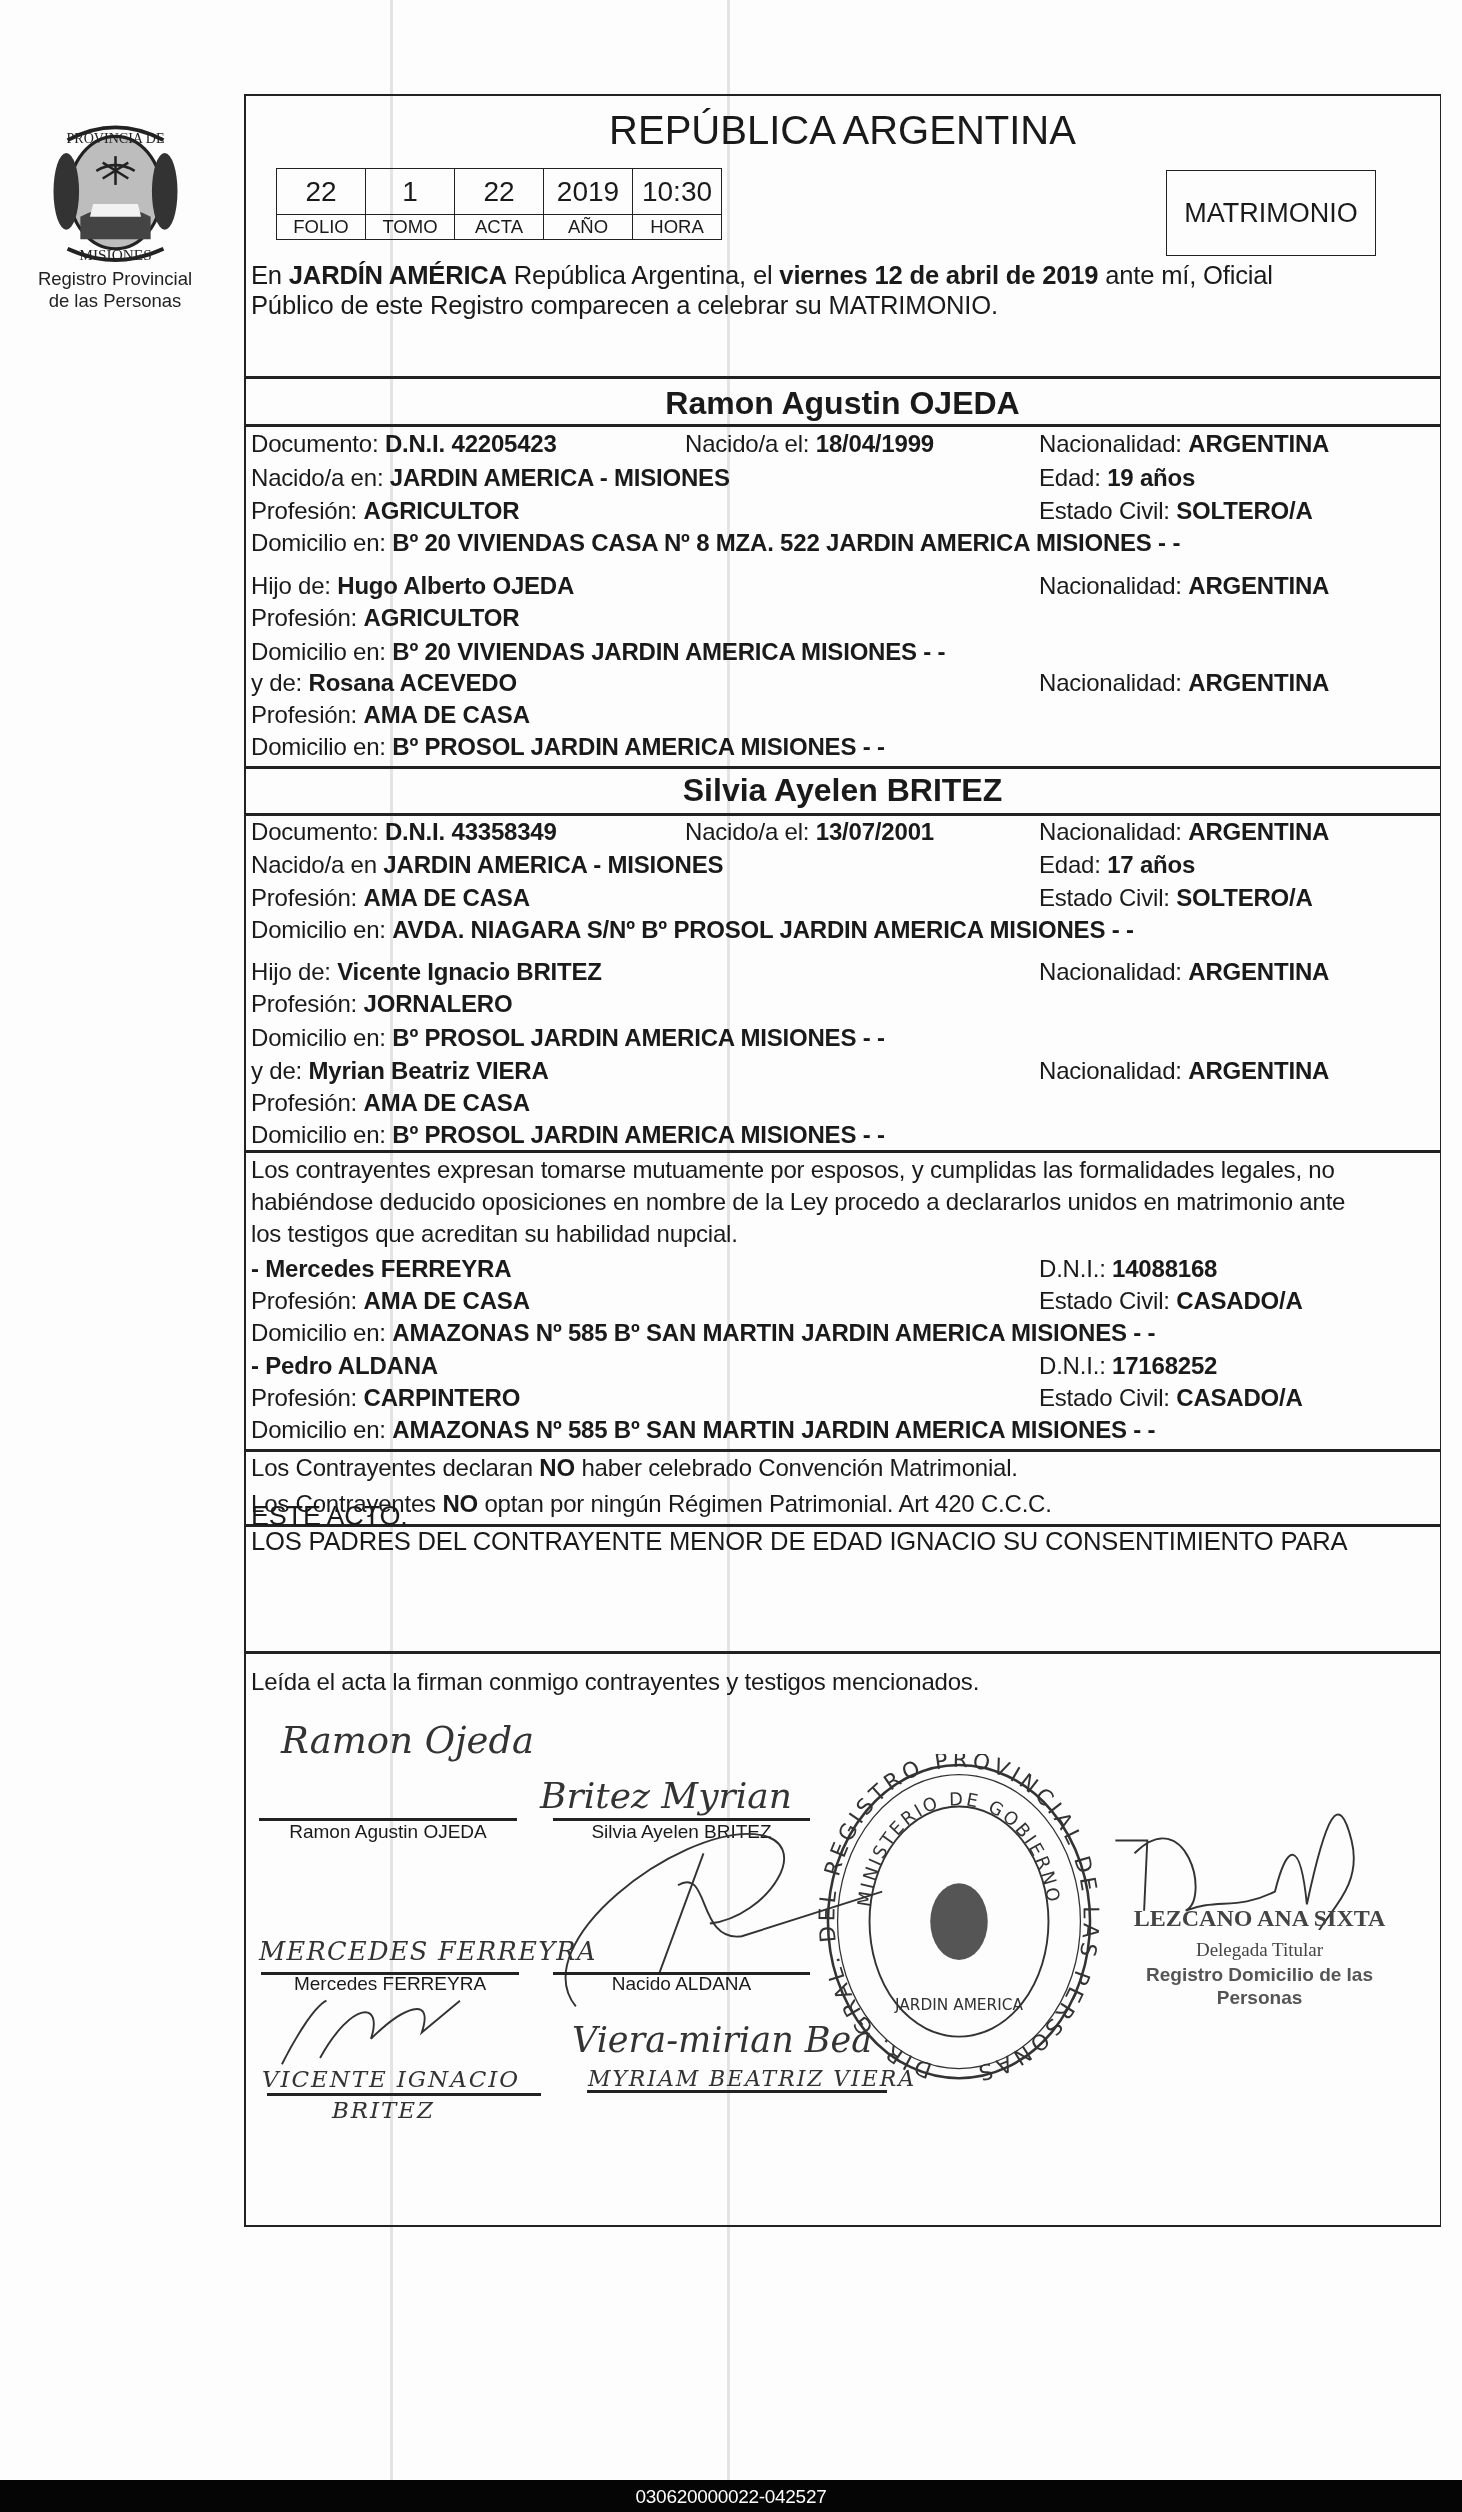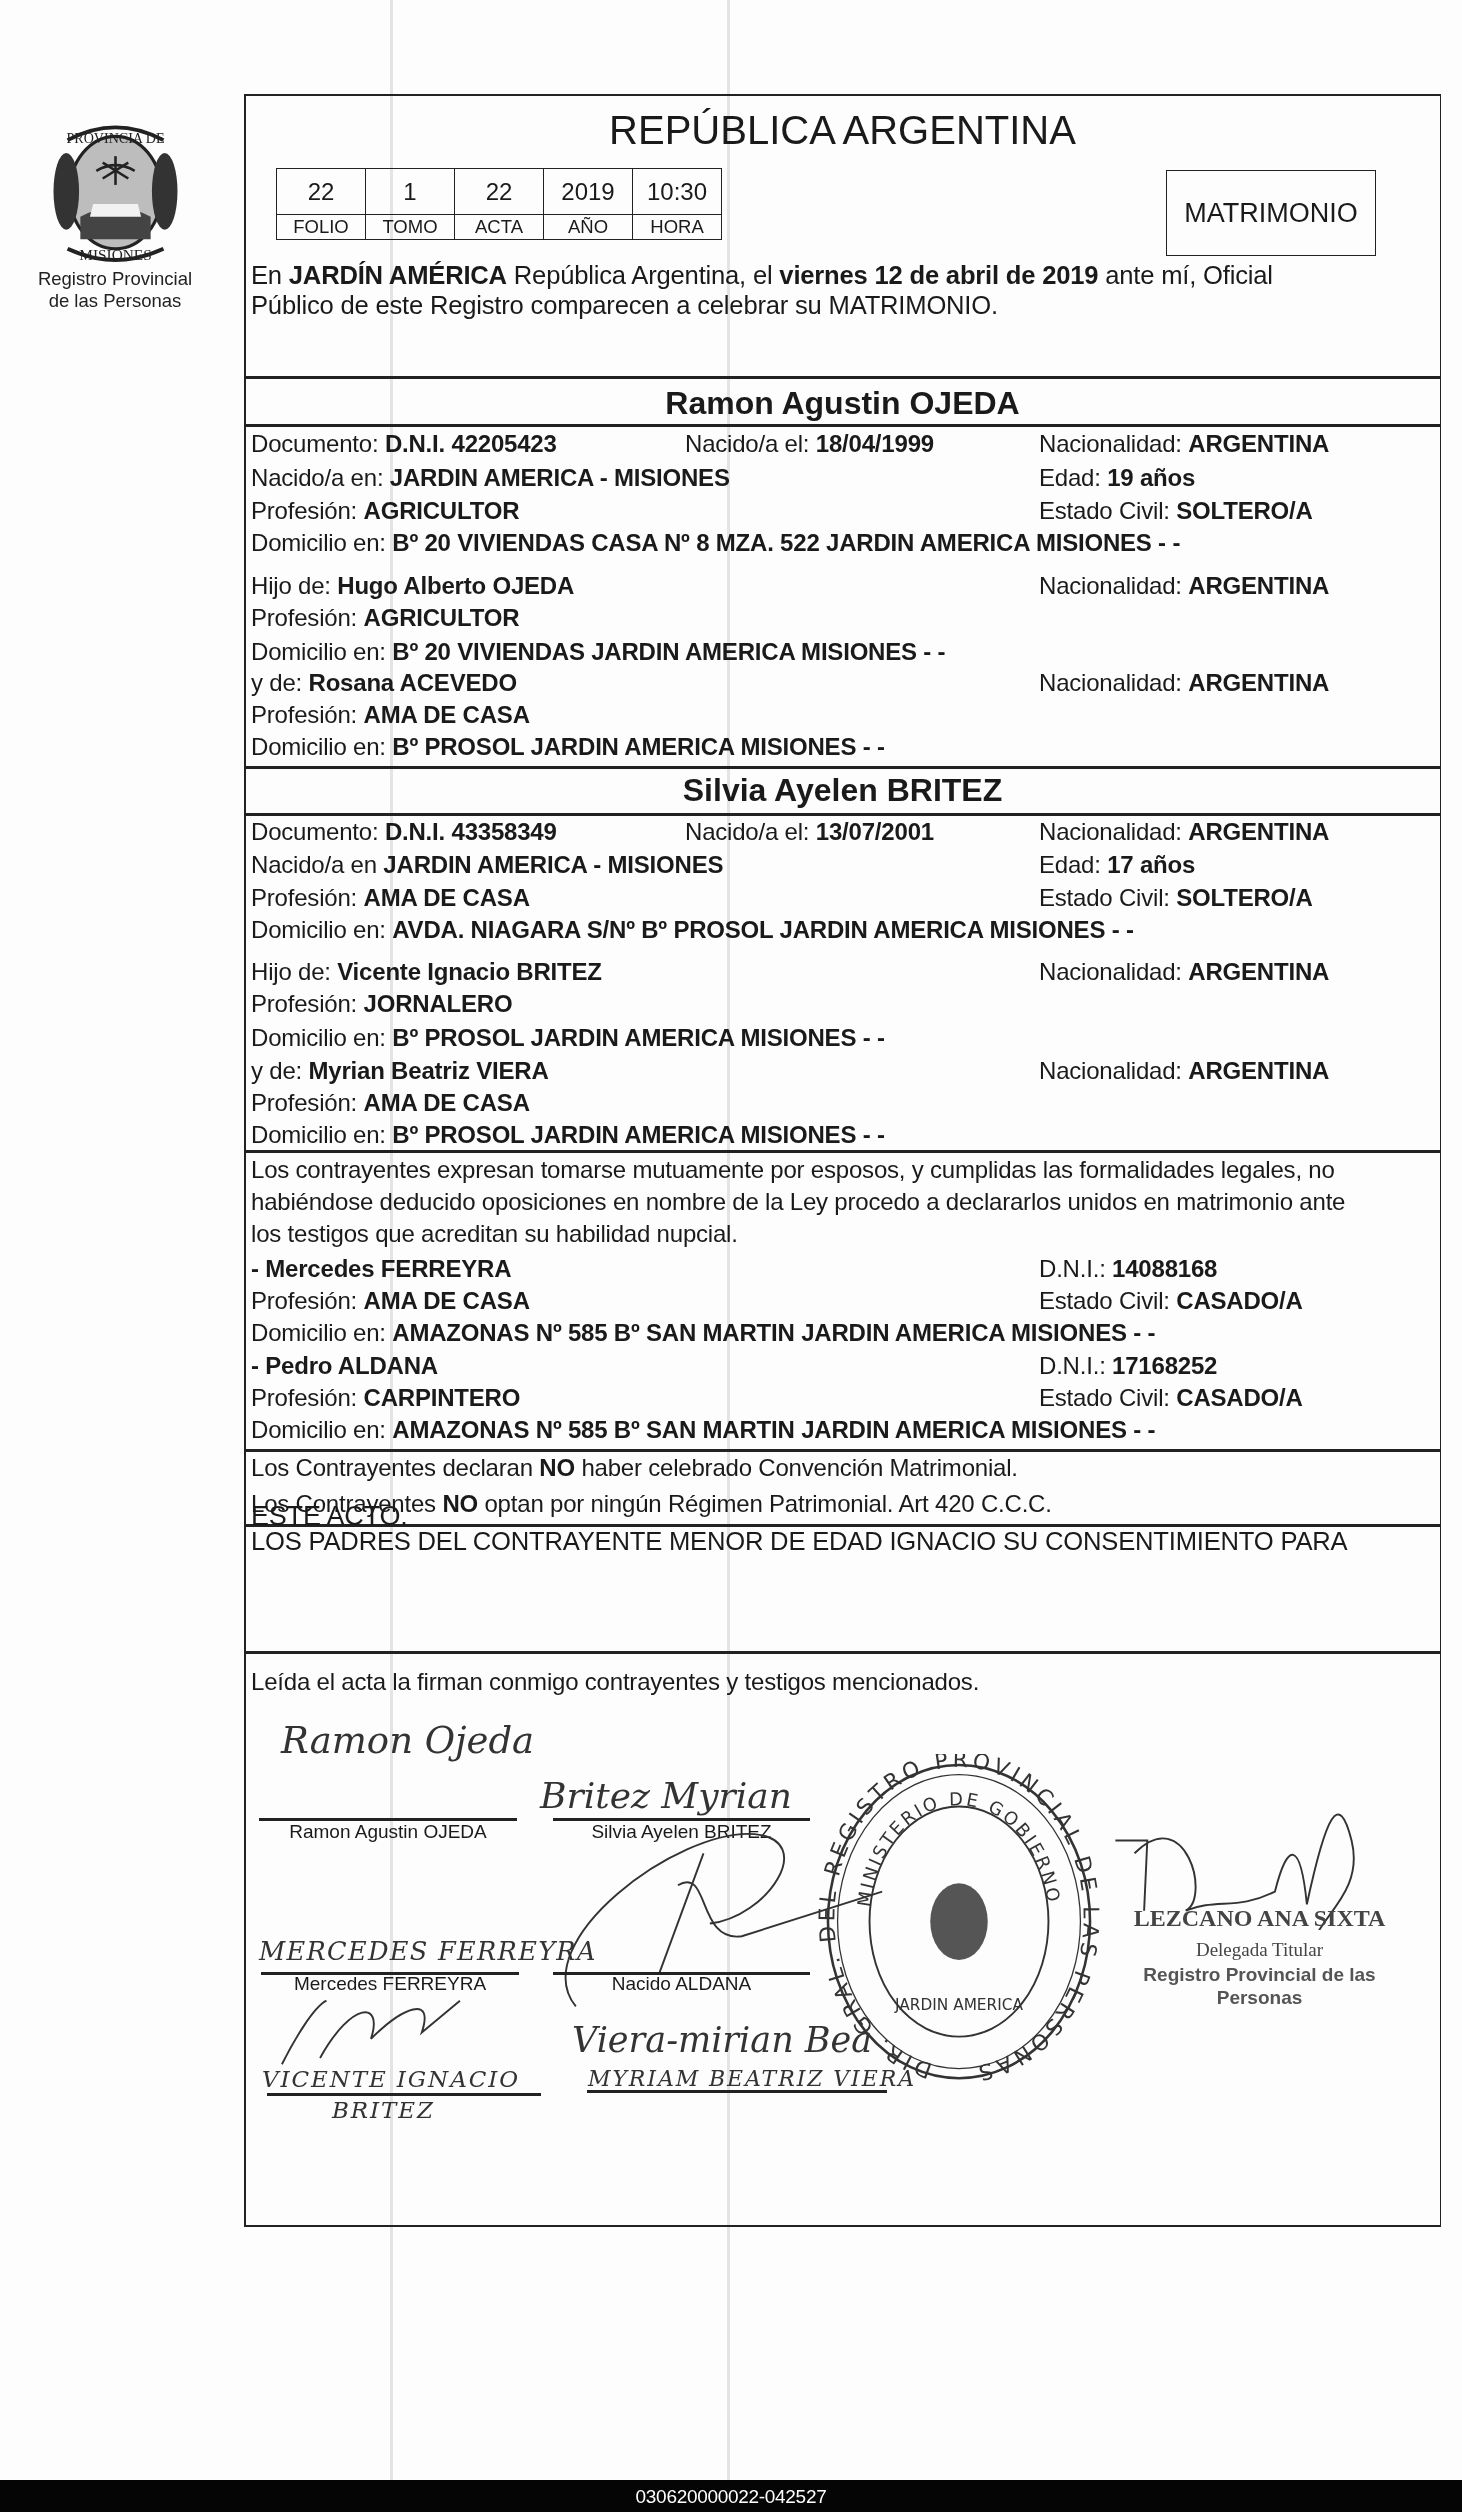--- a/index.html
+++ b/index.html
@@ -13,21 +13,21 @@
   .logo-cap { text-align:center; font-size:18.5px; line-height:22.4px; color:#222; }
   
   #frame { left:244px; top:94px; width:1197px; height:2133px; border:2.6px solid #222; border-right-width:1.9px; box-sizing:border-box; }
   .hline { position:absolute; left:244px; width:1197px; height:3.2px; background:#222; }
   .t { position:absolute; font-size:24px; line-height:29px; white-space:nowrap; letter-spacing:-0.2px; }
   .b { font-weight:bold; }
   #title { left:244px; width:1197px; top:107px; text-align:center; font-size:40px; line-height:46px; }
   
   #numtbl { left:276px; top:168px; border-collapse:collapse; }
   #numtbl td { border:1.9px solid #222; text-align:center; padding:0; }
-  #numtbl tr.vals td { height:45px; font-size:24px; }
+  #numtbl tr.vals td { height:45px; font-size:28px; }
   #numtbl tr.labs td { height:24px; font-size:18.5px; line-height:22px; }
   #typebox { left:1166px; top:170px; width:210px; height:86px; border:1.9px solid #222; box-sizing:border-box;
              font-size:27px; display:flex; align-items:center; justify-content:center; }
   .name-h { position:absolute; left:244px; width:1197px; text-align:center; font-size:32px; font-weight:bold; line-height:38px; }
   .c1 { left:251px; } .c2 { left:685px; } .c3 { left:1039px; }
   
   .sigline { position:absolute; height:2.6px; background:#222; }
   .sigcap { position:absolute; font-size:19px; white-space:nowrap; text-align:center; }
   .script { position:absolute; font-family:"DejaVu Serif", serif; font-style:italic; color:#333; white-space:nowrap; }
   #official { left:1106px; top:1904px; width:307px; text-align:center; font-family:"Liberation Serif", serif; color:#444; }
@@ -215,17 +215,17 @@
   <text x="230" y="400" text-anchor="middle" font-family="DejaVu Sans, sans-serif" font-size="24" fill="#333">JARDIN AMERICA</text>
   <ellipse cx="230" cy="262" rx="45" ry="60" fill="#555"></ellipse>
 </svg>
 
 <svg class="abs" style="left:1109px; top:1802px;" width="300" height="128" viewBox="0 0 470 200">
   <path d="M10 60 L60 60 L55 170 M40 80 C 120 0, 160 150, 120 170 C 170 150, 200 170, 260 140 C 280 60, 300 60, 310 160 C 340 20, 360 -20, 380 60 C 400 140, 330 180, 320 220" fill="none" stroke="#333" stroke-width="3"></path>
 </svg>
 <div id="official" class="abs">
   <div style="font-size:24px; font-weight:bold; line-height:28px;">LEZCANO ANA SIXTA</div>
   <div style="font-size:19px; line-height:25.6px; margin-top:5.1px;">Delegada Titular</div>
-  <div style="font-family:'Liberation Sans', sans-serif; font-size:19px; line-height:23px; font-weight:bold; color:#555;">Registro Provincial de las Personas</div>
+  <div style="font-family:'Liberation Sans', sans-serif; font-size:19px; line-height:23px; font-weight:bold; color:#555;">Registro Domicilio de las Personas</div>
 </div>
 
 <div id="footer" class="abs">030620000022-042527</div>
 
 
 </body></html>

